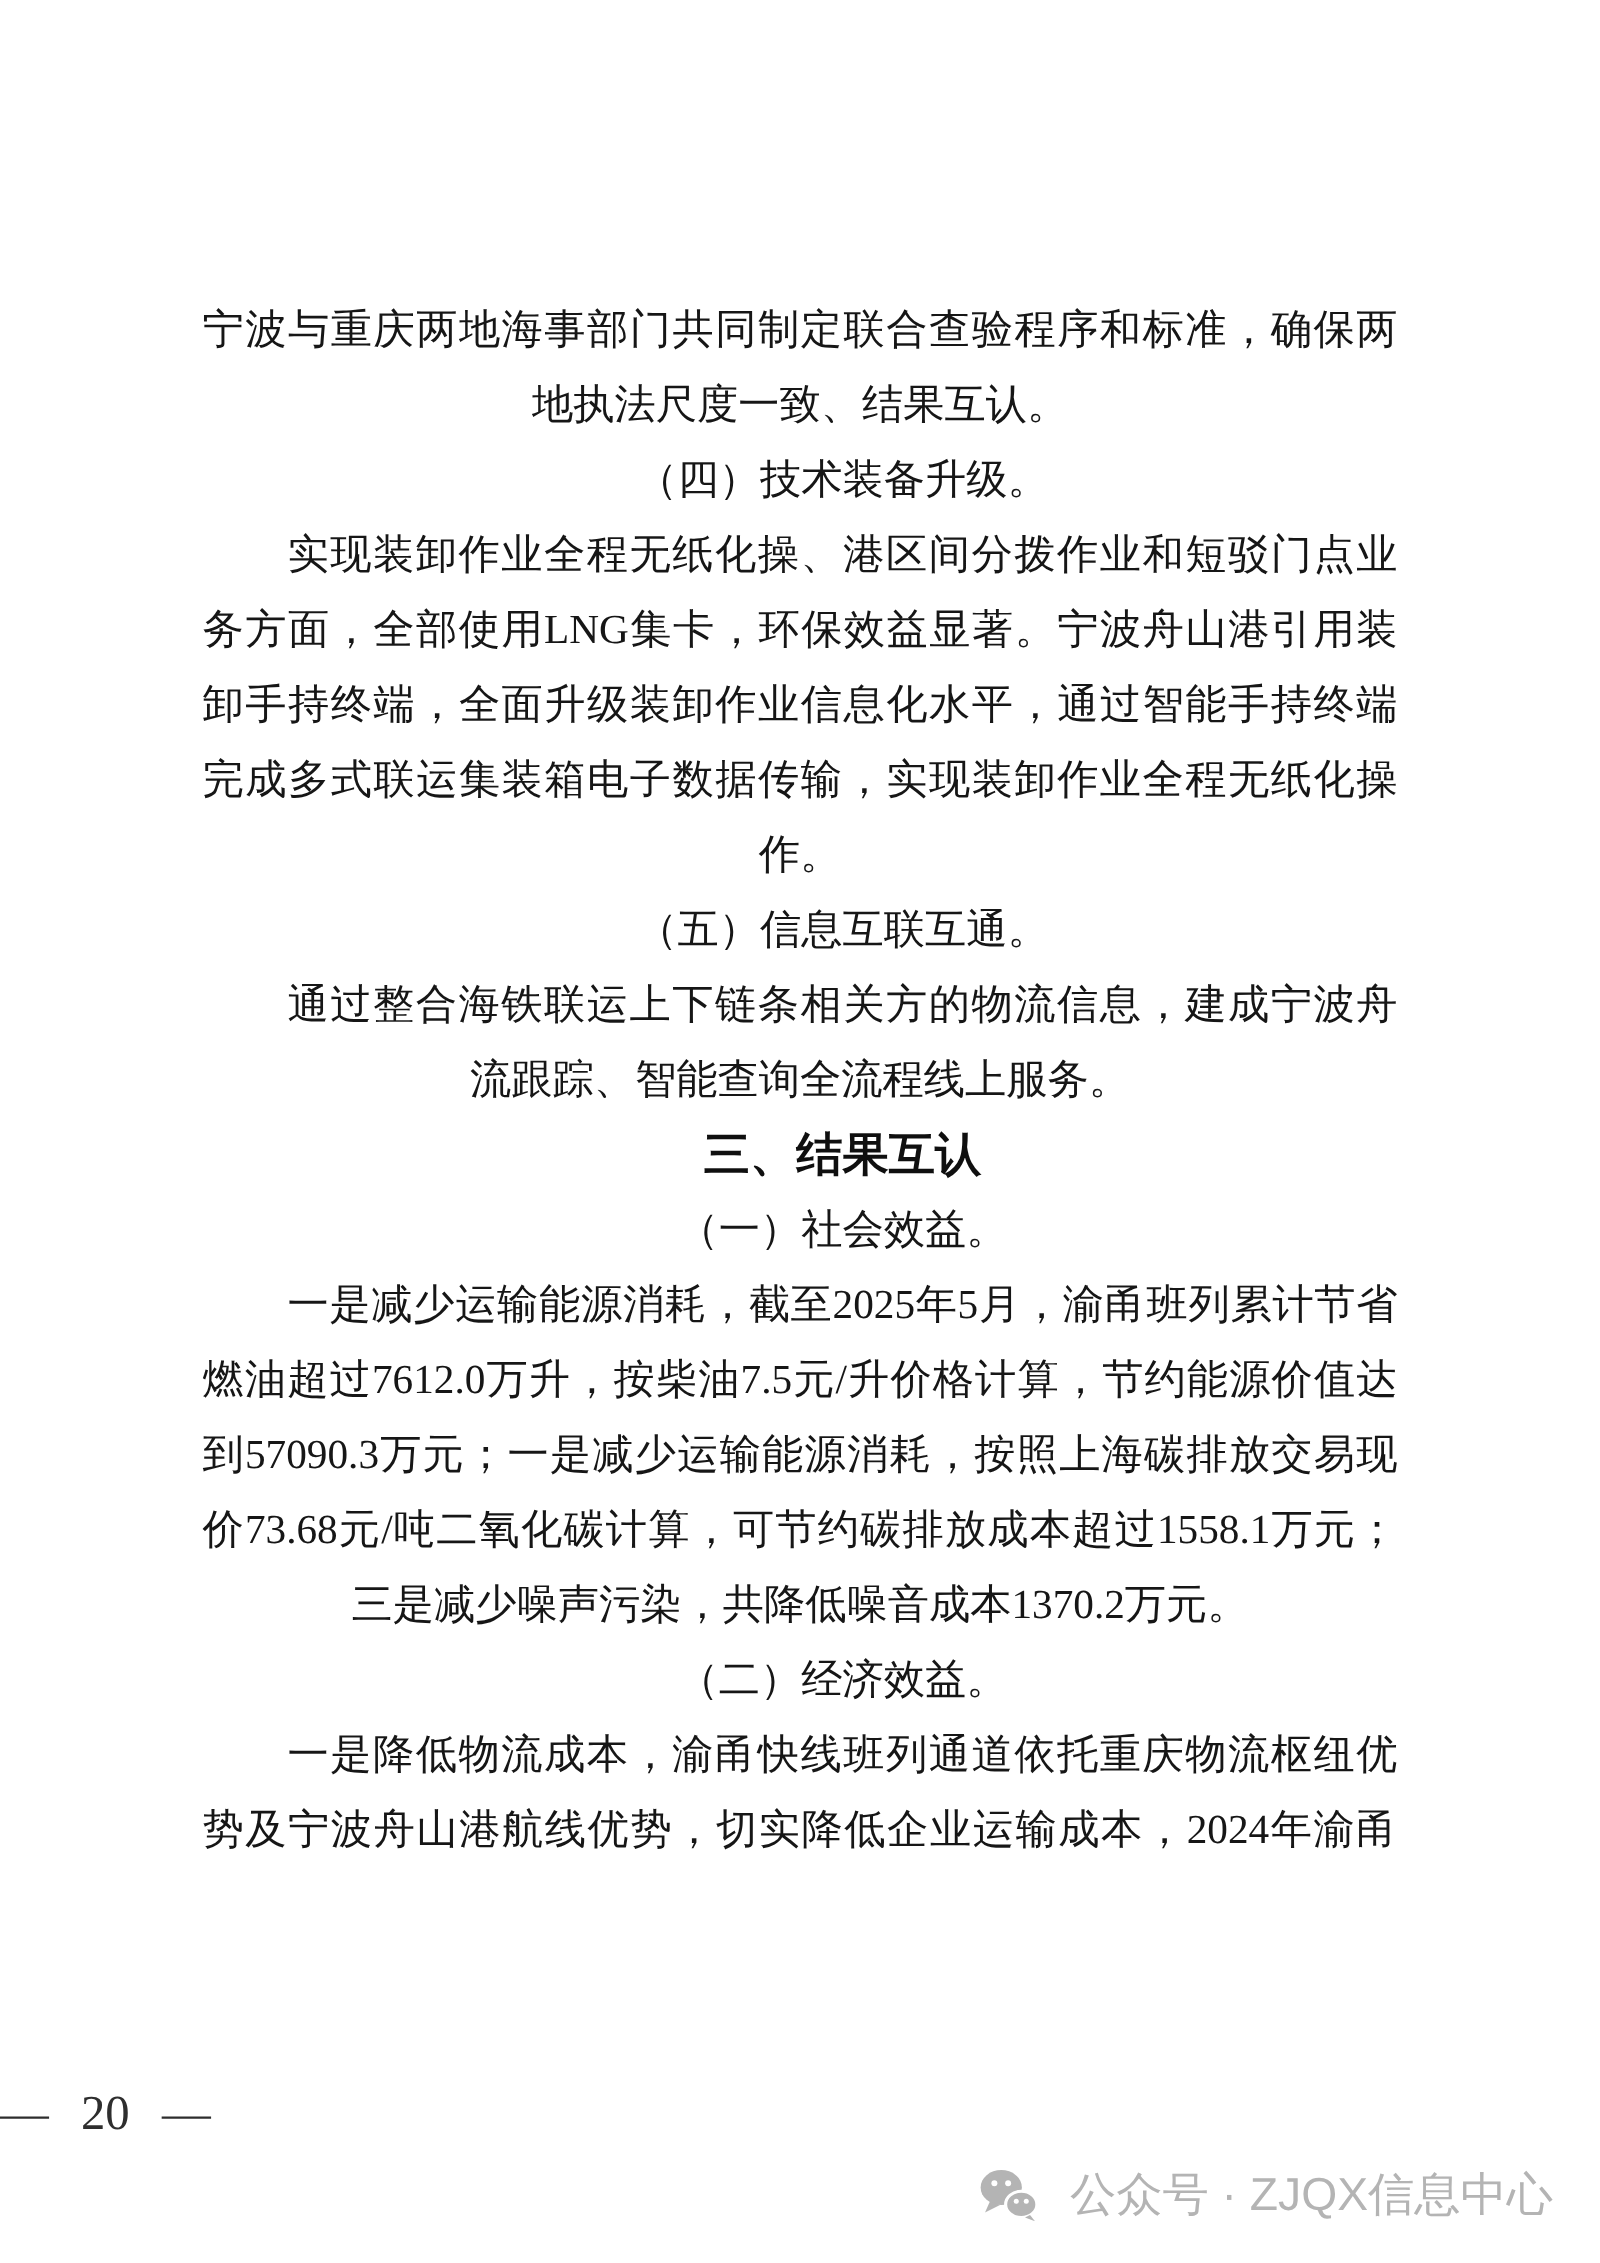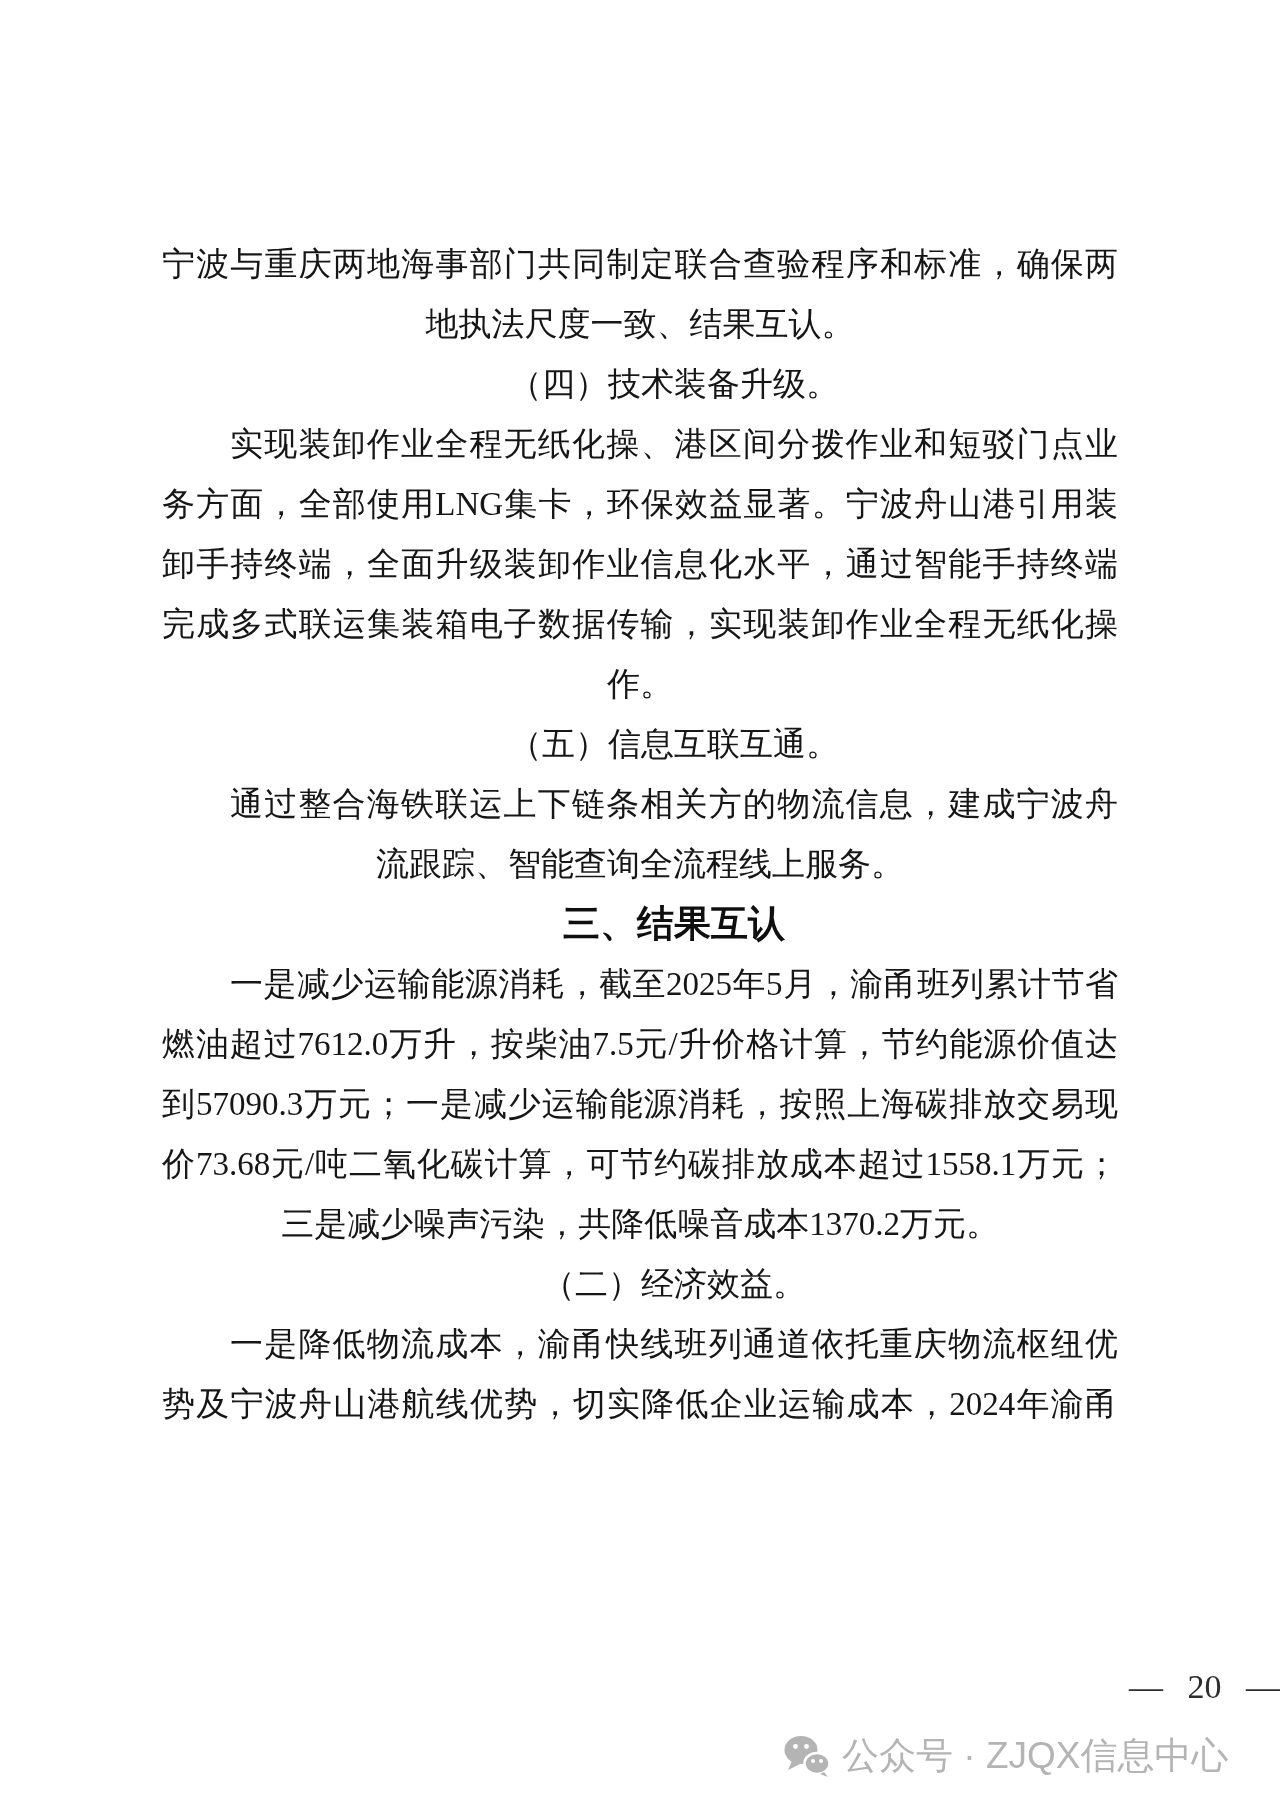--- a/index.html
+++ b/index.html
@@ -33,31 +33,31 @@
   .heading{
     font-family:"Liberation Sans","DejaVu Sans",sans-serif;
     font-weight:700;
     font-size:37px;
     color:#0f0f0f;
   }
   .page-number{
     position:absolute;
     left:0;top:1668px;
     width:1280px;
-    text-align:right;
-    font-size:34px;
+    text-align:left;
+    font-size:39px;
     color:#2e2e2e;
     word-spacing:16px;
   }
   .watermark{
     position:absolute;
     left:784px;top:1734px;
     display:flex;
     align-items:center;
-    gap:12px;
+    gap:26px;
     color:#b4b4b4;
     font-family:"Liberation Sans","DejaVu Sans",sans-serif;
     font-size:37px;
     line-height:44px;
   }
   .wm-icon{ width:46px;height:42px;flex:0 0 auto; }
 </style>
 </head>
 <body>
 
@@ -69,20 +69,21 @@
     <div class="line indent">（四）技术装备升级。</div>
     <div class="line full indent">实现装卸作业全程无纸化操、港区间分拨作业和短驳门点业</div>
     <div class="line full">务方面，全部使用LNG集卡，环保效益显著。宁波舟山港引用装</div>
     <div class="line full">卸手持终端，全面升级装卸作业信息化水平，通过智能手持终端</div>
     <div class="line full">完成多式联运集装箱电子数据传输，实现装卸作业全程无纸化操</div>
     <div class="line">作。</div>
     <div class="line indent">（五）信息互联互通。</div>
     <div class="line full indent">通过整合海铁联运上下链条相关方的物流信息，建成宁波舟</div>
     <div class="line">流跟踪、智能查询全流程线上服务。</div>
     <div class="line indent heading">三、结果互认</div>
+    <div class="line indent">（一）社会效益。</div>
     <div class="line full indent">一是减少运输能源消耗，截至2025年5月，渝甬班列累计节省</div>
     <div class="line full">燃油超过7612.0万升，按柴油7.5元/升价格计算，节约能源价值达</div>
     <div class="line full">到57090.3万元；一是减少运输能源消耗，按照上海碳排放交易现</div>
     <div class="line full">价73.68元/吨二氧化碳计算，可节约碳排放成本超过1558.1万元；</div>
     <div class="line">三是减少噪声污染，共降低噪音成本1370.2万元。</div>
     <div class="line indent">（二）经济效益。</div>
     <div class="line full indent">一是降低物流成本，渝甬快线班列通道依托重庆物流枢纽优</div>
     <div class="line full">势及宁波舟山港航线优势，切实降低企业运输成本，2024年渝甬</div>
   </div>
 

